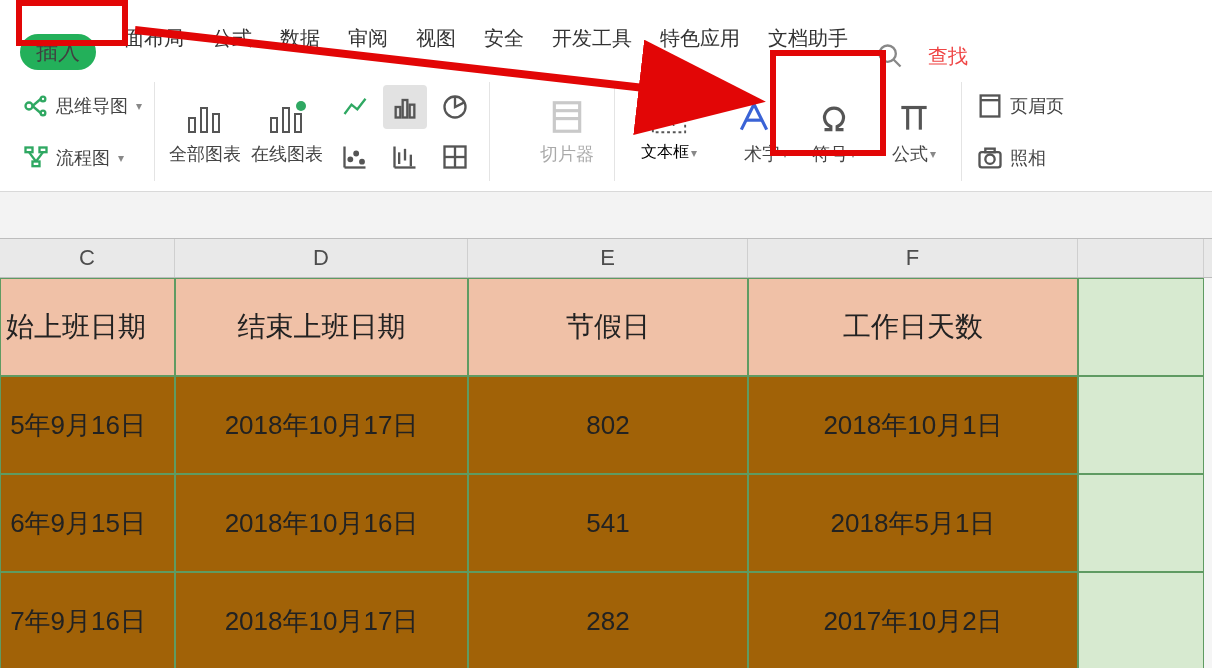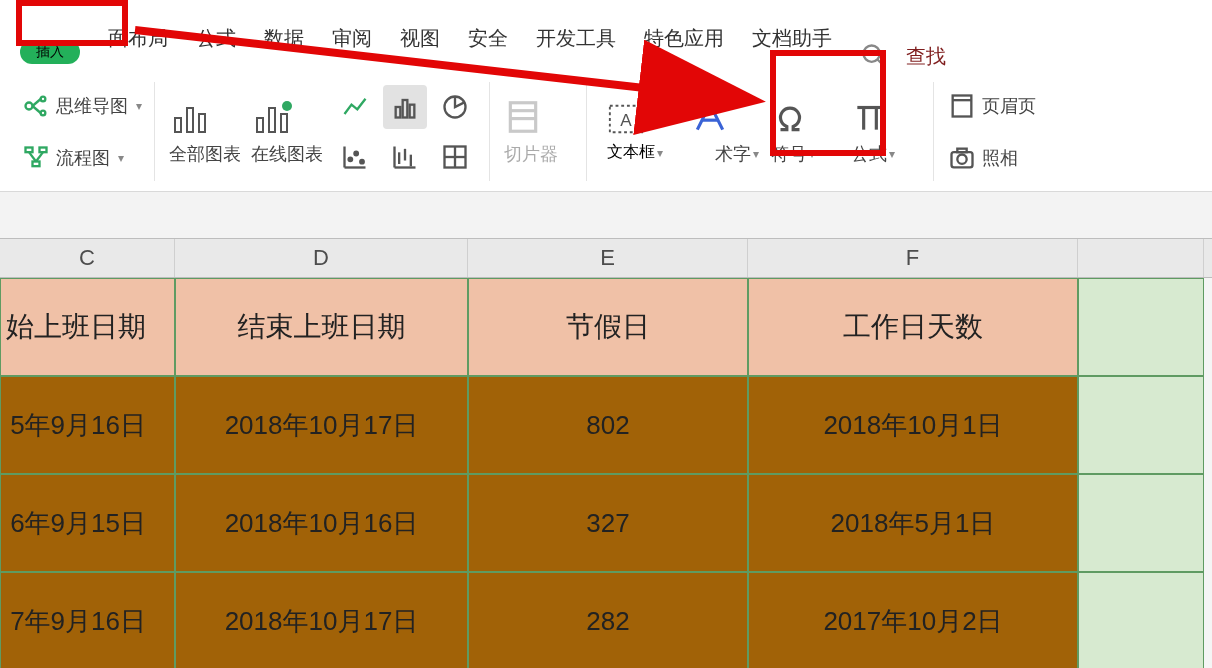--- a/index.html
+++ b/index.html
@@ -18,29 +18,29 @@
     align-items: center;
     gap: 28px;
     padding: 6px 20px 2px 20px;
     background: #fff;
     font-size: 20px;
     color: #333;
   }
   .tab { cursor: pointer; }
   .tab.active {
     background: #23b05a;
-    color: #000000;
+    color: #404040;
     padding: 3px 16px;
     border-radius: 20px;
-    font-size: 14px;
+    font-size: 22px;
     margin-top: 28px;
   }
   .find {
-    display: flex; align-items: center; gap: 18px;
-    color: #7f1d1d;
+    display: flex; align-items: center; gap: 24px;
+    color: #ef4444;
     margin-top: 36px;
   }
 
   
   .ribbon {
     display: flex;
     align-items: stretch;
     gap: 2px;
     padding: 10px 4px 10px 10px;
     background: #fff;
@@ -54,37 +54,37 @@
     padding: 0 12px;
     border-right: 1px solid #e4e4e4;
   }
   .rgroup:last-child { border-right: none; }
   .vstack {
     display: flex; flex-direction: column; align-items: flex-start;
     gap: 24px; font-size: 18px; color: #444;
   }
   .vstack .row { display:flex; align-items:center; gap:6px; }
   .big-btn {
-    display: flex; flex-direction: column; align-items: flex-start;
+    display: flex; flex-direction: column; align-items: center;
     justify-content: center;
     gap: 6px;
     font-size: 18px; color: #444;
     min-width: 70px;
     cursor: pointer;
   }
   .big-btn .lbl { white-space: nowrap; }
   .small-btn {
     display:flex; align-items:center; justify-content:center;
     width:44px; height:44px; cursor:pointer;
     border-radius:4px;
   }
   .small-btn.active { background:#e2e2e2; }
   .chev { font-size:12px; color:#888; margin-left:2px;}
   .textbox-group {
-    display:flex; flex-direction:column; 
+    display:flex; flex-direction:column; align-items:center;
     gap:4px; min-width:80px; cursor:pointer;
     padding: 4px 6px;
   }
 
   
   .hl {
     position:absolute; border:6px solid #e20606; pointer-events:none;
   }
   .arrow-svg {
     position:absolute; left:0; top:0; pointer-events:none;
@@ -237,21 +237,21 @@
         <svg class="icn-s" viewBox="0 0 24 24" fill="none" stroke="#555" stroke-width="2">
             <rect x="3" y="3" width="18" height="18"></rect>
             <line x1="3" y1="12" x2="21" y2="12"></line>
             <line x1="12" y1="3" x2="12" y2="21"></line>
           </svg>
       </div>
     </div>
   </div>
 
   <div class="rgroup">
-    <div class="big-btn" style="opacity:.45;">
+    <div class="big-btn" style="opacity:.45;margin-left:28px;">
       <svg class="icn" viewBox="0 0 24 24" fill="none" stroke="#888" stroke-width="2">
           <rect x="4" y="3" width="16" height="18"></rect>
           <line x1="4" y1="8" x2="20" y2="8"></line>
           <line x1="4" y1="13" x2="20" y2="13"></line>
         </svg>
       <span class="lbl">切片器</span>
     </div>
   </div>
 
   <div class="rgroup">
@@ -337,21 +337,21 @@
   <div class="cell tailcell"></div>
 
   <div class="cell leftcut">5年9月16日</div>
   <div class="cell">2018年10月17日</div>
   <div class="cell">802</div>
   <div class="cell">2018年10月1日</div>
   <div class="cell tailcell"></div>
 
   <div class="cell leftcut">6年9月15日</div>
   <div class="cell">2018年10月16日</div>
-  <div class="cell">327</div>
+  <div class="cell">541</div>
   <div class="cell">2018年5月1日</div>
   <div class="cell tailcell"></div>
 
   <div class="cell leftcut">7年9月16日</div>
   <div class="cell">2018年10月17日</div>
   <div class="cell">282</div>
   <div class="cell">2017年10月2日</div>
   <div class="cell tailcell"></div>
 </div>
 

